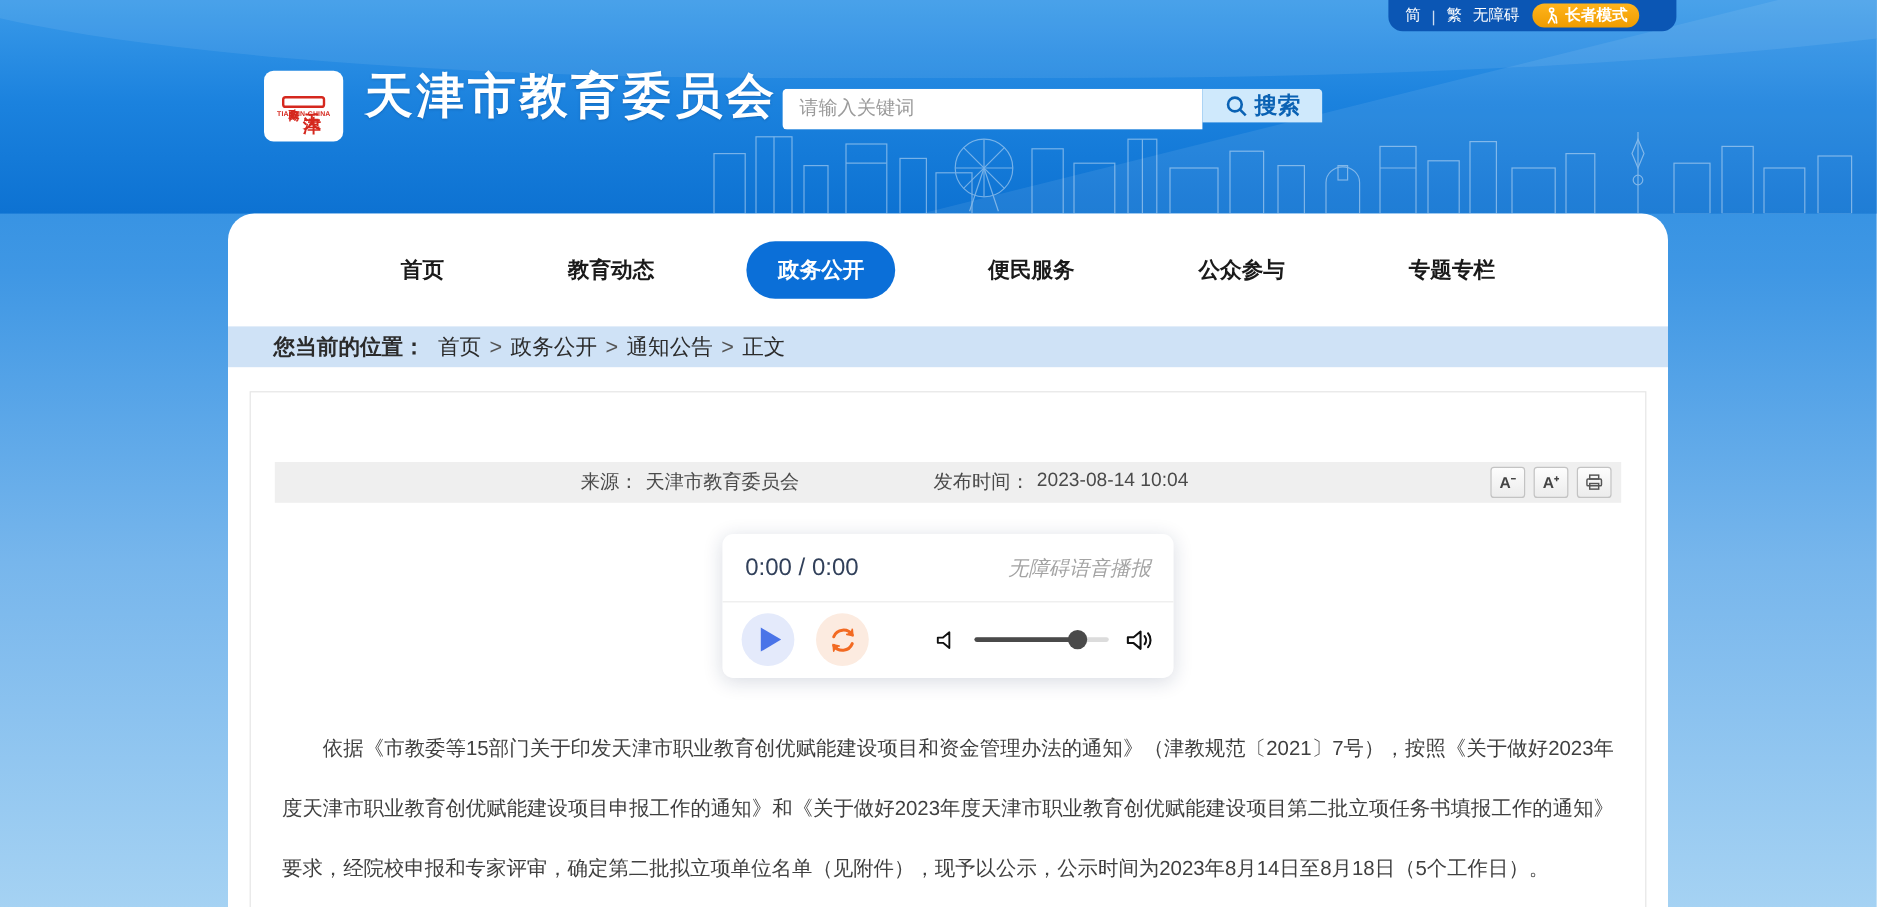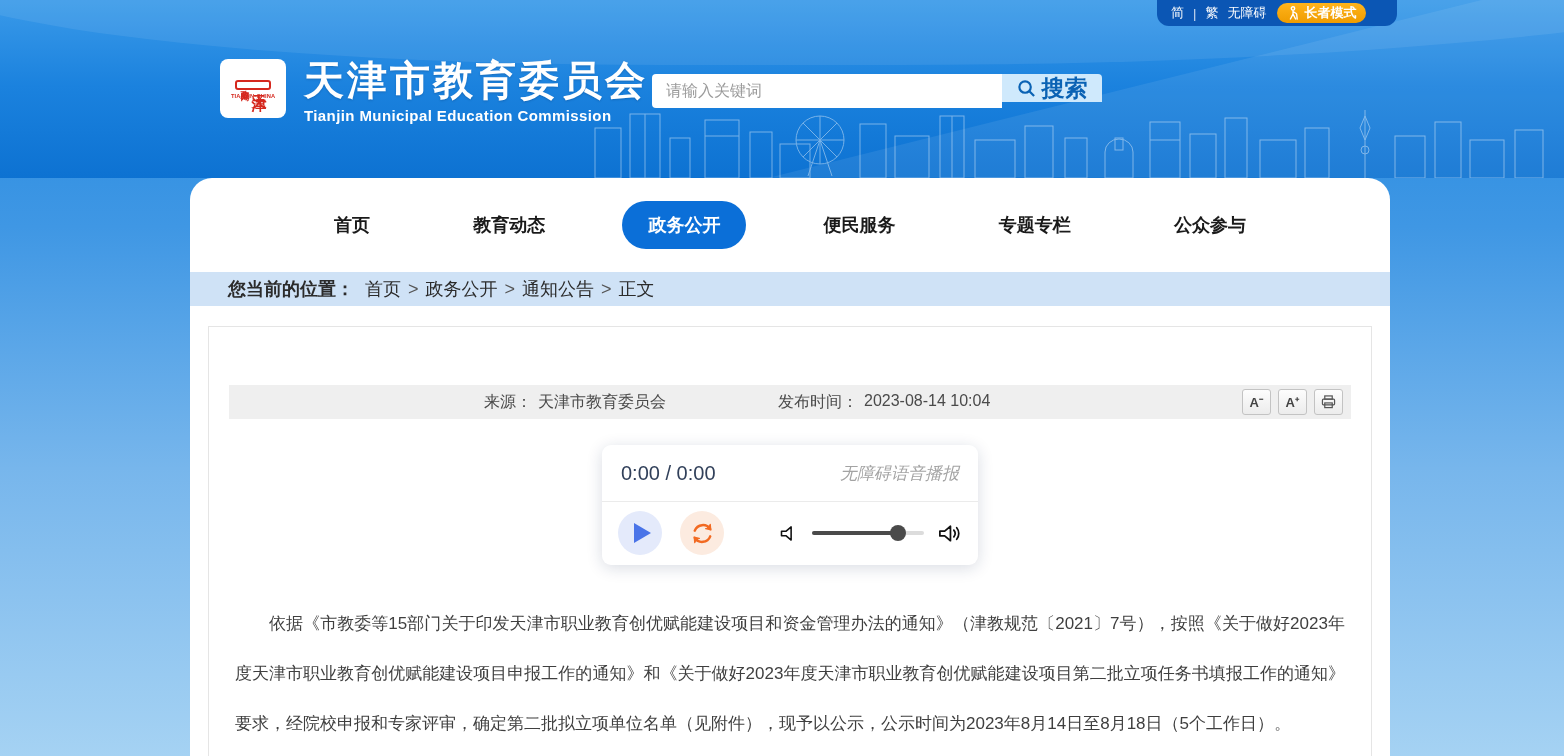--- a/index.html
+++ b/index.html
@@ -42,21 +42,21 @@
                text-shadow:0 1px 2px rgba(0,40,90,.25); }
   .site-name-en { font-size:15px; font-weight:bold; letter-spacing:.4px; margin-top:6px; }
 
   
   .search { position:absolute; left:652px; top:74px; width:450px; height:34px; display:flex; z-index:4;
             border-radius:4px; overflow:hidden; }
   .search input { width:350px; height:34px; border:none; outline:none; padding:0 14px; font-size:16px;
                   color:#333; font-family:"Liberation Sans", sans-serif; }
   .search input::placeholder { color:#9b9b9b; }
   .search-btn { width:100px; height:28px; background:#cfe9fc; border:none; display:flex; align-items:center;
-                justify-content:center; gap:6px; color:#0a62b4; font-size:23px; font-weight:bold; cursor:pointer;
+                justify-content:center; gap:6px; color:#0a62b4; font-size:19px; font-weight:bold; cursor:pointer;
                 font-family:"Liberation Sans", sans-serif; }
 
   
   .content-col { position:absolute; top:178px; left:190px; width:1200px; height:578px; background:#fff;
                  border-radius:22px 22px 0 0; }
 
   .nav { height:94px; display:flex; align-items:center; justify-content:space-between; padding:0 118px; }
   .nav-item { font-size:18px; font-weight:bold; color:#1a1a1a; cursor:pointer; padding:12px 26px;
               border-radius:24px; white-space:nowrap; }
   .nav-item.active { background:#0b6fd8; color:#fff; }
@@ -158,21 +158,20 @@
             <span style="writing-mode:vertical-rl; letter-spacing:1px;">政务网</span>
           </div>
           <div class="col-b">
             <span style="writing-mode:vertical-rl; letter-spacing:2px;">天津</span>
           </div>
         </div>
         <div class="seal-cap">TIANJIN-CHINA</div>
       </div>
       <div class="titles">
         <div class="site-name">天津市教育委员会</div>
-        <div class="site-name-en">Tianjin Municipal Education Commission</div>
       </div>
     </div>
 
     <div class="search">
       <input type="text" placeholder="请输入关键词" style="">
       <button class="search-btn">
         <svg width="19" height="19" viewBox="0 0 20 20" fill="none" stroke="#0a62b4" stroke-width="2.3">
           <circle cx="8.5" cy="8.5" r="6"></circle>
             <line x1="13" y1="13" x2="18" y2="18"></line>
         </svg>
@@ -200,23 +199,23 @@
     <div class="nav">
       <div class="nav-item">
         <span>首页</span></div>
       <div class="nav-item">
         <span>教育动态</span></div>
       <div class="nav-item active">
         <span>政务公开</span></div>
       <div class="nav-item">
         <span>便民服务</span></div>
       <div class="nav-item">
+        <span>公众参与</span></div>
+      <div class="nav-item">
         <span>专题专栏</span></div>
-      <div class="nav-item">
-        <span>公众参与</span></div>
     </div>
 
     <div class="breadcrumb">
       <span class="bc-label">您当前的位置：</span>
       <span class="bc-link">首页</span>
       <span class="bc-sep">&gt;</span>
       <span class="bc-link">政务公开</span>
       <span class="bc-sep">&gt;</span>
       <span class="bc-link">通知公告</span>
       <span class="bc-sep">&gt;</span>

